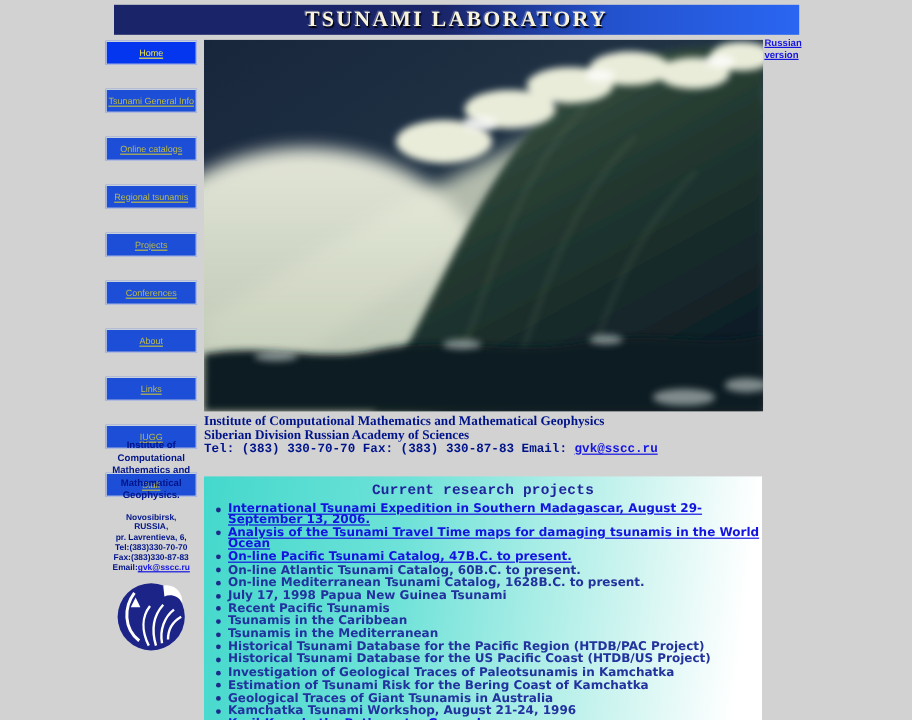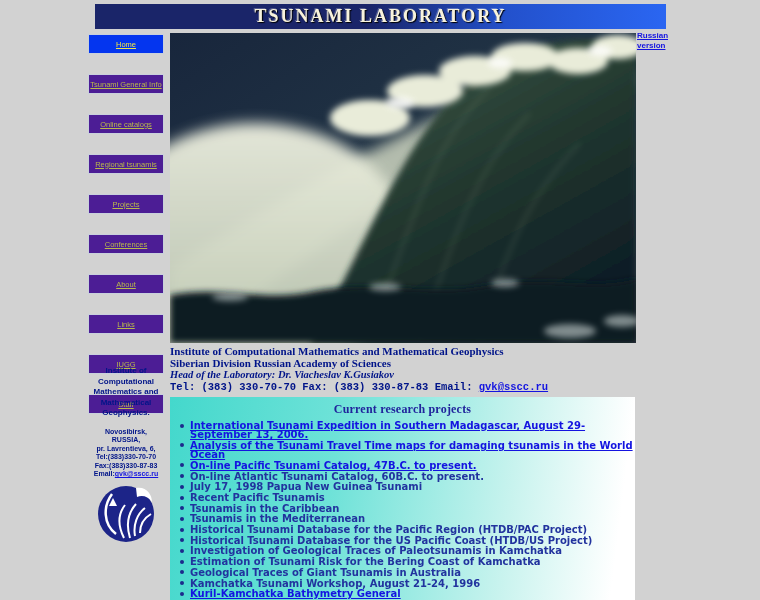--- a/index.html
+++ b/index.html
@@ -12,21 +12,21 @@
     display:flex;align-items:center;justify-content:center;}
   .title-bar h1{margin:0;font-family:"Liberation Serif",serif;font-size:18px;font-weight:bold;
     letter-spacing:2px;color:#f8f3dd;text-shadow:1px 1px 1px #000, -1px -1px 0 rgba(255,255,255,.25);}
 
   
   .russian{position:absolute;left:637px;top:31px;width:58px;font-size:8px;font-weight:bold;line-height:10px;}
   .russian a{color:#1414e0;text-decoration:underline;cursor:pointer;}
 
   
   .sidebar{position:absolute;left:88px;top:34px;width:76px;display:flex;flex-direction:column;gap:20px;}
-  .side-btn{background:#4c1d95;border:1px solid #c8d0dc;min-height:14px;display:flex;
+  .side-btn{background:#1d4ed8;border:1px solid #c8d0dc;min-height:14px;display:flex;
     align-items:center;justify-content:center;text-align:center;padding:2px 1px;cursor:pointer;}
   .side-btn span{font-size:7.5px;line-height:9px;color:#b9b94a;text-decoration:underline;}
   .side-btn.active{background:#0435ef;}
   .side-btn.active span{color:#f0e642;}
 
   
   .photo{position:absolute;left:170px;top:33px;width:466px;height:310px;overflow:hidden;}
   .photo svg{display:block;width:466px;height:310px;}
 
   
@@ -41,21 +41,21 @@
     font-family:"Liberation Serif",serif;color:#001489;font-weight:bold;}
   .inst .l1,.inst .l2{font-size:11px;line-height:12px;}
   .inst .l3{font-size:10.5px;line-height:12px;font-style:italic;}
   .inst .l4{font-size:10.5px;line-height:12px;font-family:Liberation Mono, monospace;}
   .inst a{color:#1414e0;text-decoration:underline;cursor:pointer;}
 
   
   .projects{position:absolute;left:170px;top:397px;width:465px;height:203px;
     background:linear-gradient(97deg,#44d8cc 0%,#6ee2d8 35%,#c8f3ee 72%,#ffffff 95%);}
   .projects h2{margin:5px 0 4px 0;text-align:center;font-size:12px;font-weight:bold;
-    color:#20249c;font-family:Liberation Serif, serif;letter-spacing:.2px;}
+    color:#20249c;font-family:Liberation Mono, monospace;letter-spacing:.2px;}
   .projects ul{list-style:none;margin:0;padding:0 2px 0 10px;}
   .projects li{display:flex;align-items:flex-start;margin-bottom:1.4px;
     font-family:"DejaVu Sans",sans-serif;font-size:10px;line-height:9.3px;font-weight:600;}
   .projects .bullet{width:4px;height:4px;border-radius:50%;background:#1c2a8c;
     margin:2.5px 6px 0 0;flex:0 0 4px;}
   .projects .ptext{color:#22339e;}
   .projects a.ptext{color:#1414e0;text-decoration:underline;cursor:pointer;}
 </style>
 </head>
 <body>
@@ -162,21 +162,20 @@
         <ellipse cx="335" cy="250" rx="14" ry="4"></ellipse>
         <ellipse cx="400" cy="298" rx="26" ry="7"></ellipse>
         <ellipse cx="452" cy="288" rx="18" ry="6"></ellipse>
       </g>
     </svg>
   </div>
 
   <div class="inst">
     <div class="l1">Institute of Computational Mathematics and Mathematical Geophysics</div>
     <div class="l2">Siberian Division Russian Academy of Sciences</div>
-    <div class="l3">Head of the Laboratory: Dr. Viacheslav K.Gusiakov</div>
     <div class="l4"><span>Tel: (383) 330-70-70 Fax: (383) 330-87-83 Email: </span><a>gvk@sscc.ru</a></div>
   </div>
 
   <div class="leftinfo">
     <div class="iname">Institute of Computational Mathematics and Mathematical Geophysics.</div>
     <div class="addr" id="addr">
         <div>Novosibirsk,</div>
         <div>RUSSIA,</div>
         <div>pr. Lavrentieva, 6,</div>
         <div>Tel:(383)330-70-70</div>
@@ -214,20 +213,24 @@
         <li>
           <span class="bullet"></span>
           <a class="ptext">On-line Pacific Tsunami Catalog, 47B.C. to present.</a>
         </li>
         <li>
           <span class="bullet"></span>
           <span class="ptext">On-line Atlantic Tsunami Catalog, 60B.C. to present.</span>
         </li>
         <li>
           <span class="bullet"></span>
+          <span class="ptext">On-line Mediterranean Tsunami Catalog, 1628B.C. to present.</span>
+        </li>
+        <li>
+          <span class="bullet"></span>
           <span class="ptext">July 17, 1998 Papua New Guinea Tsunami</span>
         </li>
         <li>
           <span class="bullet"></span>
           <span class="ptext">Recent Pacific Tsunamis</span>
         </li>
         <li>
           <span class="bullet"></span>
           <span class="ptext">Tsunamis in the Caribbean</span>
         </li>

